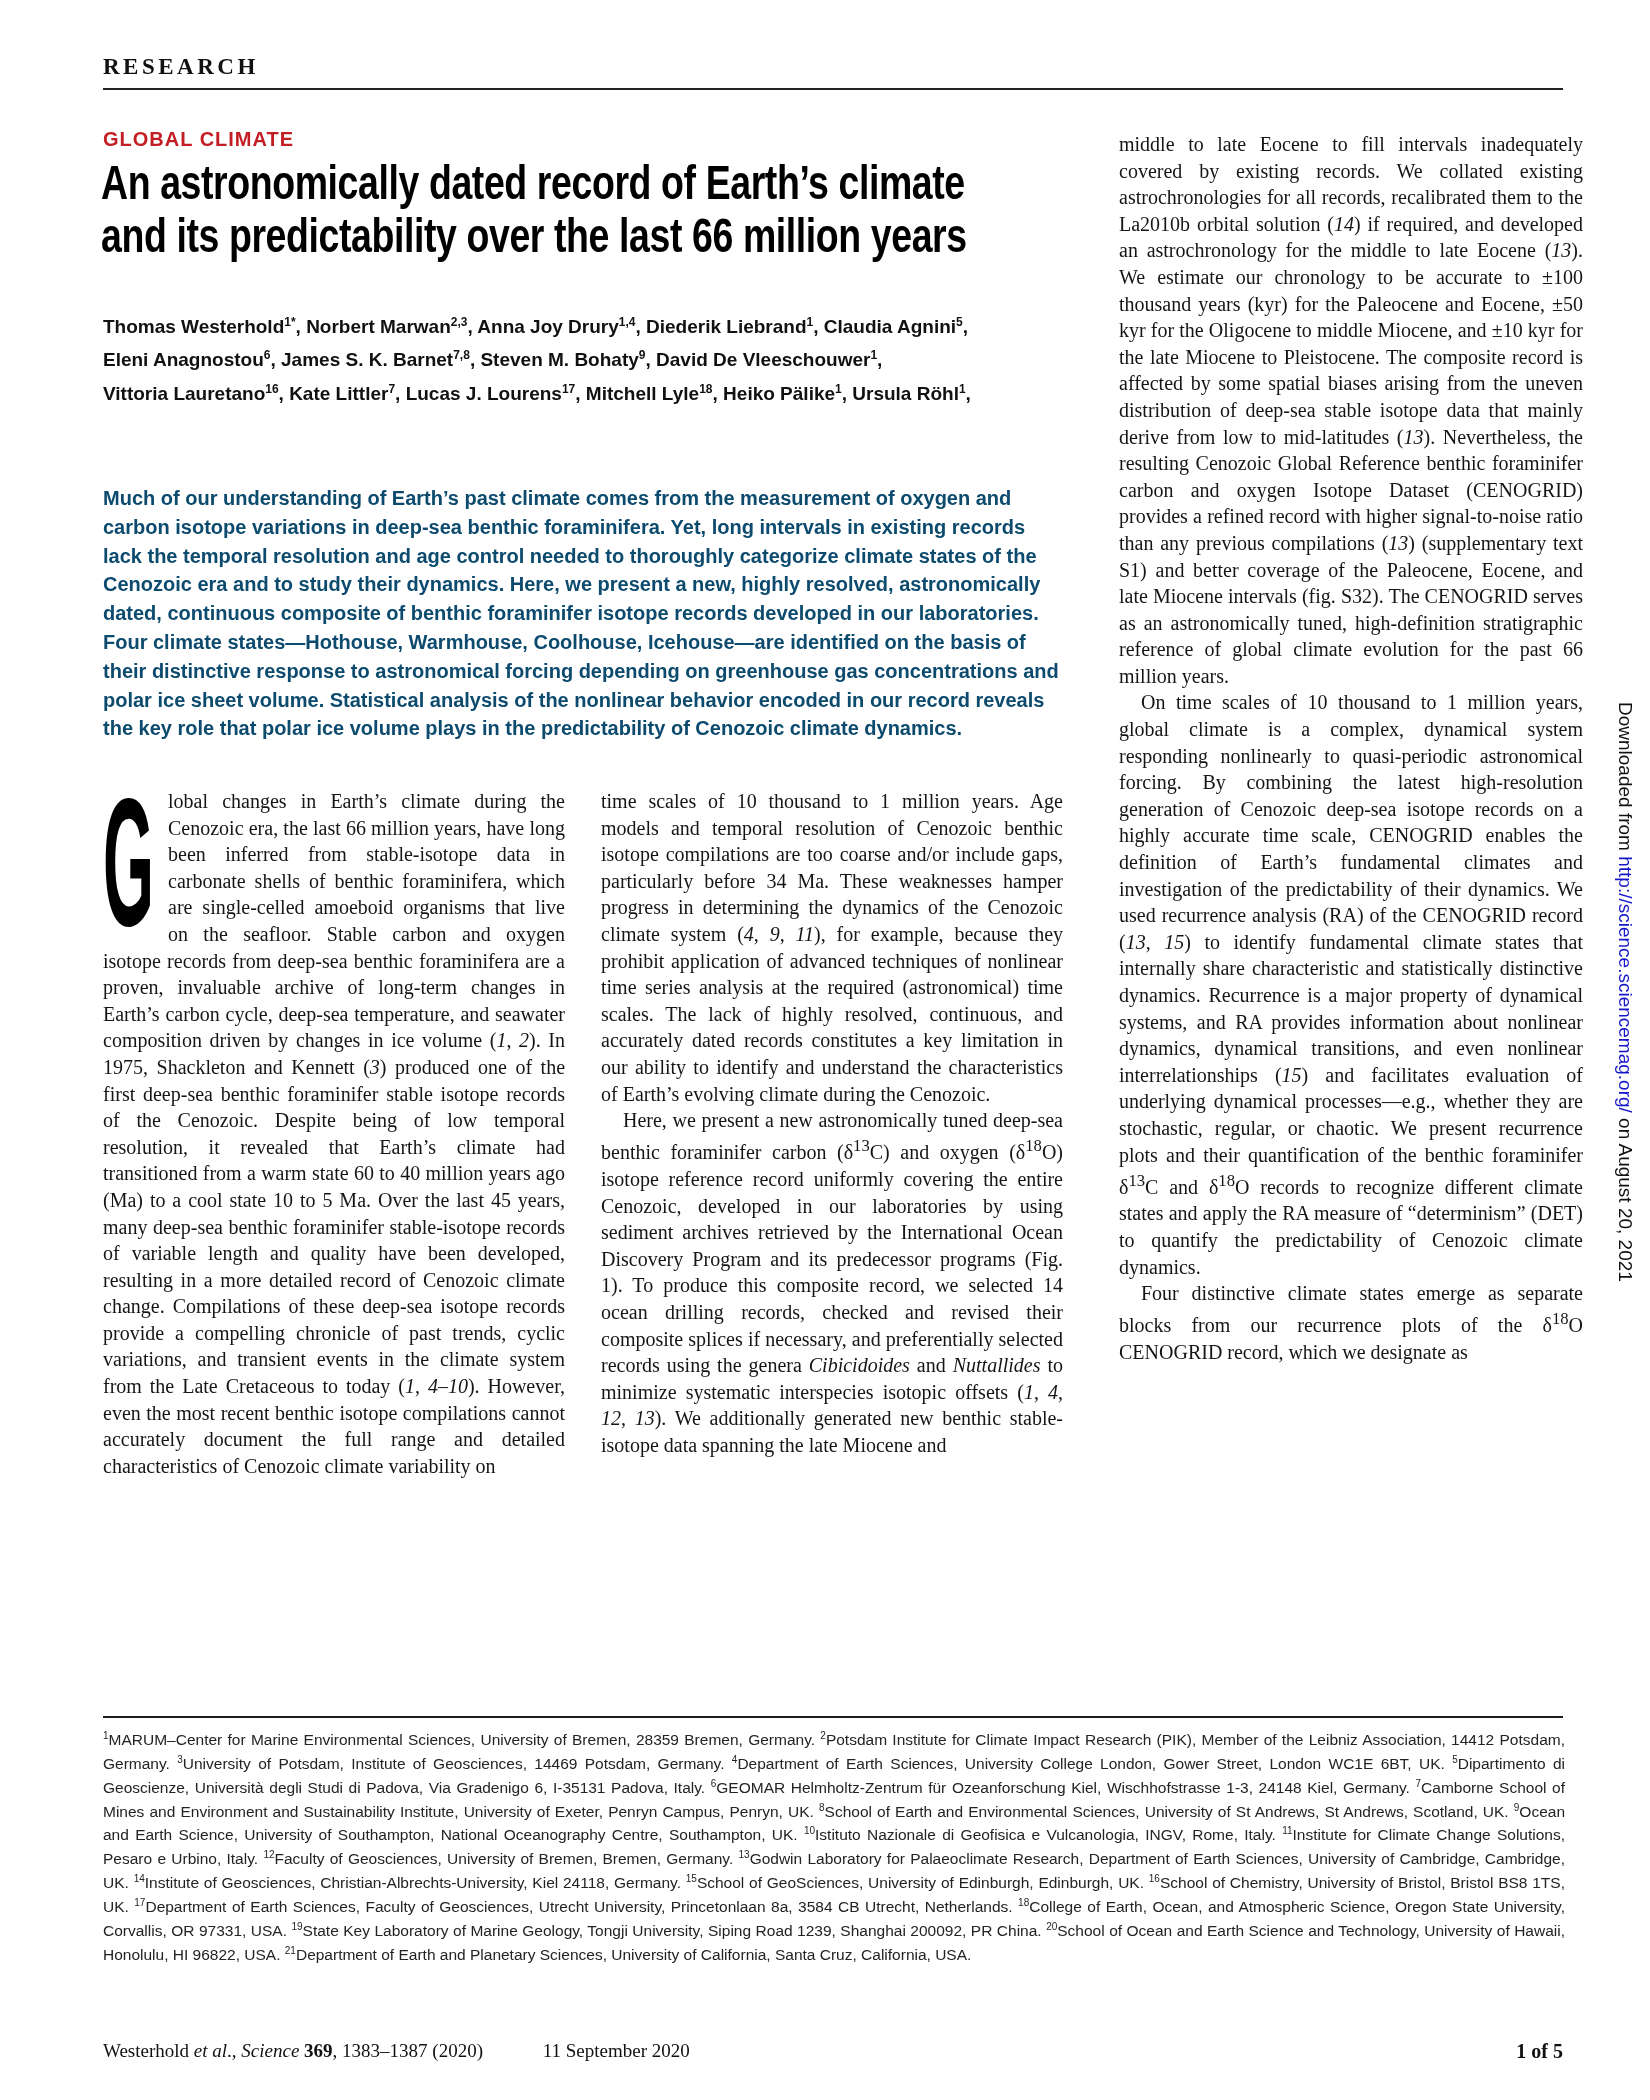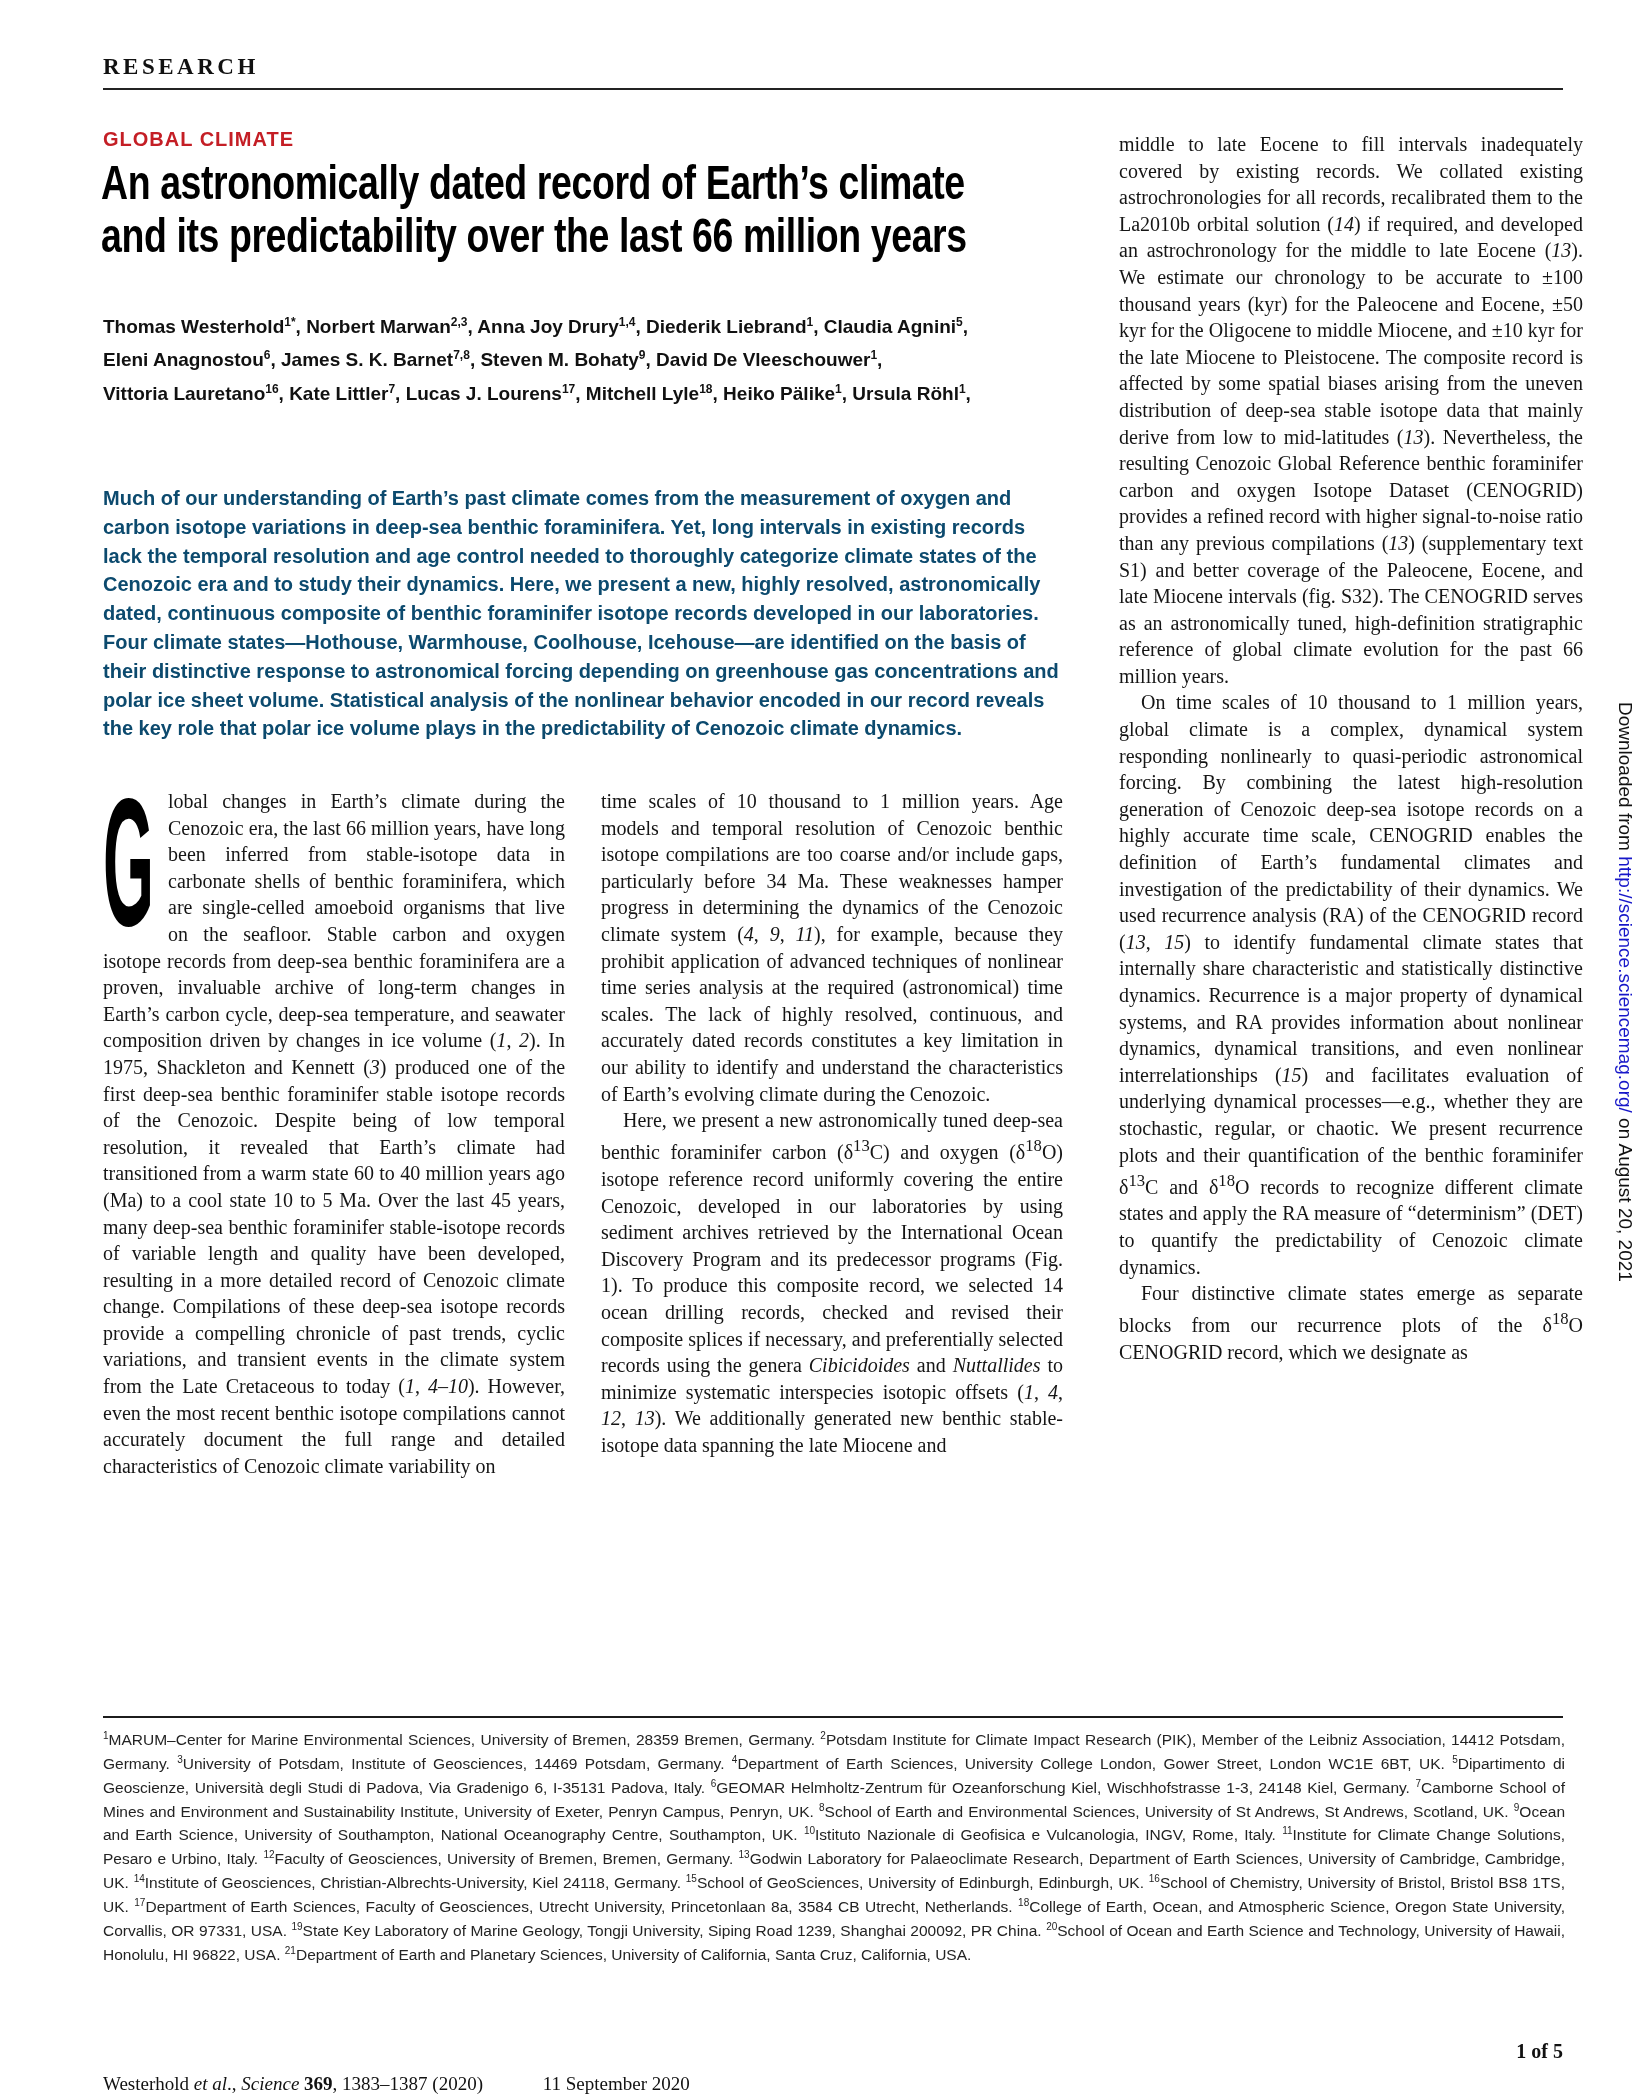--- a/index.html
+++ b/index.html
@@ -49,21 +49,21 @@
   .fn-rule { position:absolute; left:103px; top:1716px; width:1460px; height:2px; background:#1c1c1c; }
 
   .footnotes { position:absolute; left:103px; top:1726px; width:1462px;
                font-family:"Liberation Sans", sans-serif; font-size:15.5px;
                line-height:19.7px; color:#232323; text-align:justify; }
   .footnotes sup { font-size:10px; }
   .fn-corresponding { text-align:left; }
 
   .footer { position:absolute; left:103px; top:2040px; width:1460px;
             font-size:19px; color:#111; }
-  .footer .pub-date { display:inline-block; margin-left:55px;margin-top:33px; }
+  .footer .pub-date { display:inline-block; margin-left:55px; }
   .footer .page-num { float:right; font-weight:bold; font-size:20px; }
 
   .sidebar-vertical { position:absolute; right:14px; top:702px; height:760px;
                       writing-mode:vertical-rl; white-space:nowrap;
                       font-family:"Liberation Sans", sans-serif; font-size:19px; color:#111; }
   .sidebar-vertical a { color:#1717c9; text-decoration:none; }
 </style>
 </head>
 <body>
 

